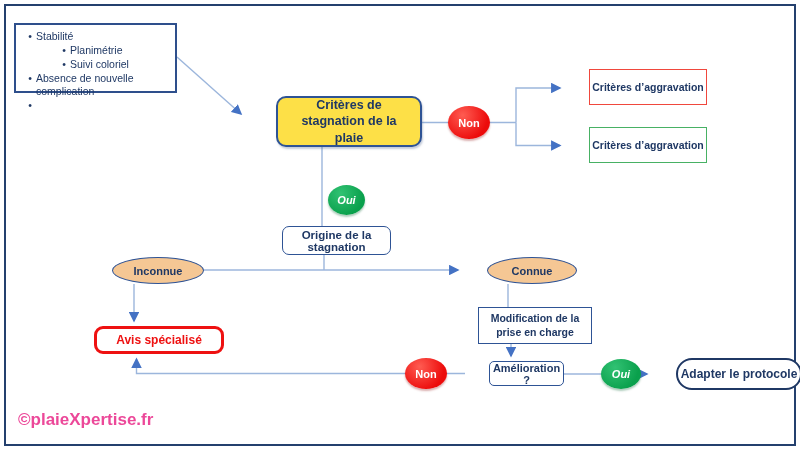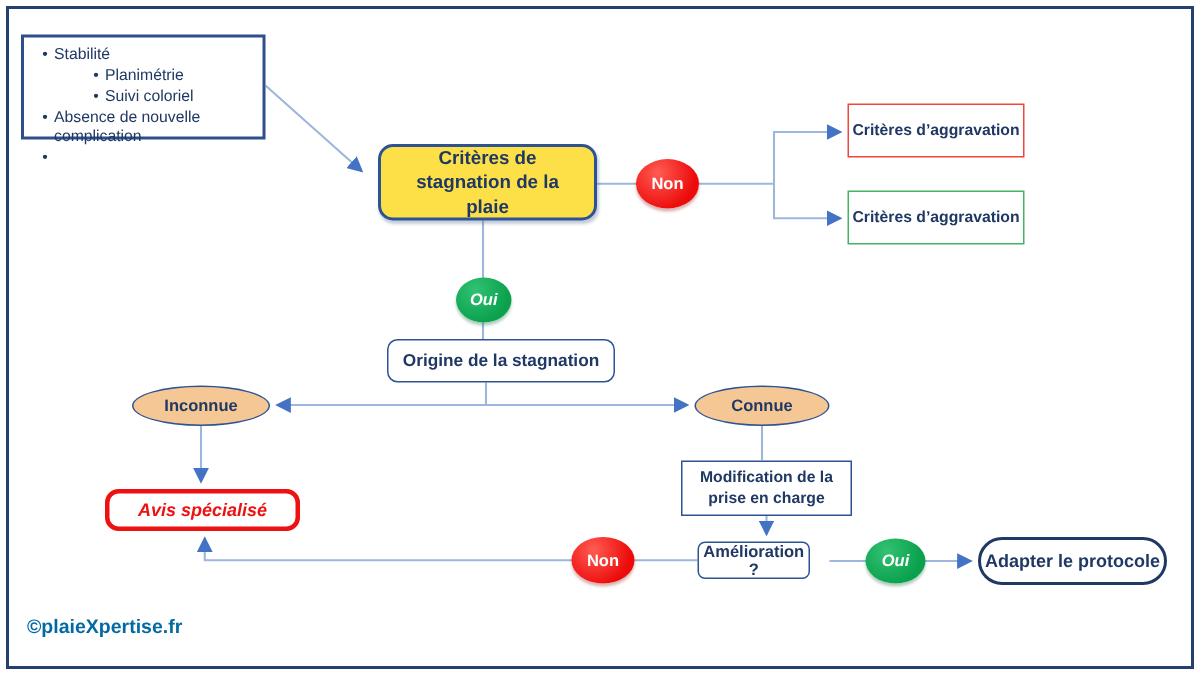--- a/index.html
+++ b/index.html
@@ -6,21 +6,21 @@
   .canvas {
     position:relative; width:800px; height:450px; background:#ffffff;
     font-family:"Liberation Sans", sans-serif; overflow:hidden;
   }
   .frame { position:absolute; inset:4px; border:2px solid #24406e; pointer-events:none; }
   svg.connectors { position:absolute; left:0; top:0; width:800px; height:450px; }
 
   .node {
     position:absolute; box-sizing:border-box;
     display:flex; align-items:center; justify-content:center;
-    text-align:center; color:#1f3864; font-weight:bold;
+    text-align:center; color:#1f3864; font-weight:bold;margin-left:24px;
   }
   .criteria-box {
     position:absolute; left:14px; top:23px; width:163px; height:70px;
     box-sizing:border-box; border:2px solid #2e4f8c; background:#fff;
     padding:5px 6px 4px 8px; color:#1f3864; font-size:10.5px; line-height:1.32;
   }
   .c-row { display:flex; }
   .c-row .blt { width:12px; flex:0 0 12px; text-align:center; }
   .c-row.lvl2 { margin-left:34px; }
 
@@ -38,44 +38,44 @@
   .non-top   { left:424px; top:106px; width:42px; height:33px; }
   .oui-mid   { left:304px; top:185px; width:37px; height:30px; }
   .non-bot   { left:381px; top:358px; width:42px; height:31px; }
   .oui-bot   { left:577px; top:359px; width:40px; height:30px; }
 
   .aggr { left:565px; width:118px; height:36px; background:#fff; font-size:10.5px; }
   .aggr-red   { top:69px;  border:1.5px solid #f0473d; }
   .aggr-green { top:127px; border:1.5px solid #47b164; }
 
   .origine {
-    left:258px; top:226px; width:152px; height:29px; background:#fff;
+    left:258px; top:226px; width:109px; height:29px; background:#fff;
     border:1.5px solid #2e5395; border-radius:7px; font-size:11.5px;
   }
   .inconnue { left:88px;  top:257px; width:92px; height:27px; font-size:11px; }
   .connue   { left:463px; top:257px; width:90px; height:27px; font-size:11px; }
   .avis {
     left:70px; top:326px; width:130px; height:28px; background:#fff;
-    border:3px solid #ee1111; border-radius:9px; color:#ee1111; font-size:12px;font-style:italic;
+    border:3px solid #ee1111; border-radius:9px; color:#ee1111; font-size:12px;
   }
   .modification {
     left:454px; top:307px; width:114px; height:37px; background:#fff;
     border:1.5px solid #2e5395; border-radius:0; font-size:10.5px; line-height:1.3;
   }
   .amelioration {
     left:465px; top:361px; width:75px; height:25px; background:#fff;
     border:1px solid #2e5395; border-radius:5px; font-size:11px;
   }
   .adapter {
     left:652px; top:358px; width:126px; height:32px; background:#fff;
     border:2.5px solid #1f3864; border-radius:16px; font-size:12px;
   }
   .copyright {
-    position:absolute; left:18px; top:410px; color:#0369a1;
-    font-size:13px; font-weight:600;
+    position:absolute; left:18px; top:410px; color:#ec4899;
+    font-size:17px; font-weight:600;
   }
 </style>
 </head>
 <body>
 
 <div class="canvas">
 
   <svg class="connectors" viewBox="0 0 800 450" xmlns="http://www.w3.org/2000/svg">
     <defs>
       <marker id="ah" viewBox="0 0 10 10" refX="8.5" refY="5" markerWidth="7.5" markerHeight="7.5" orient="auto-start-reverse">

